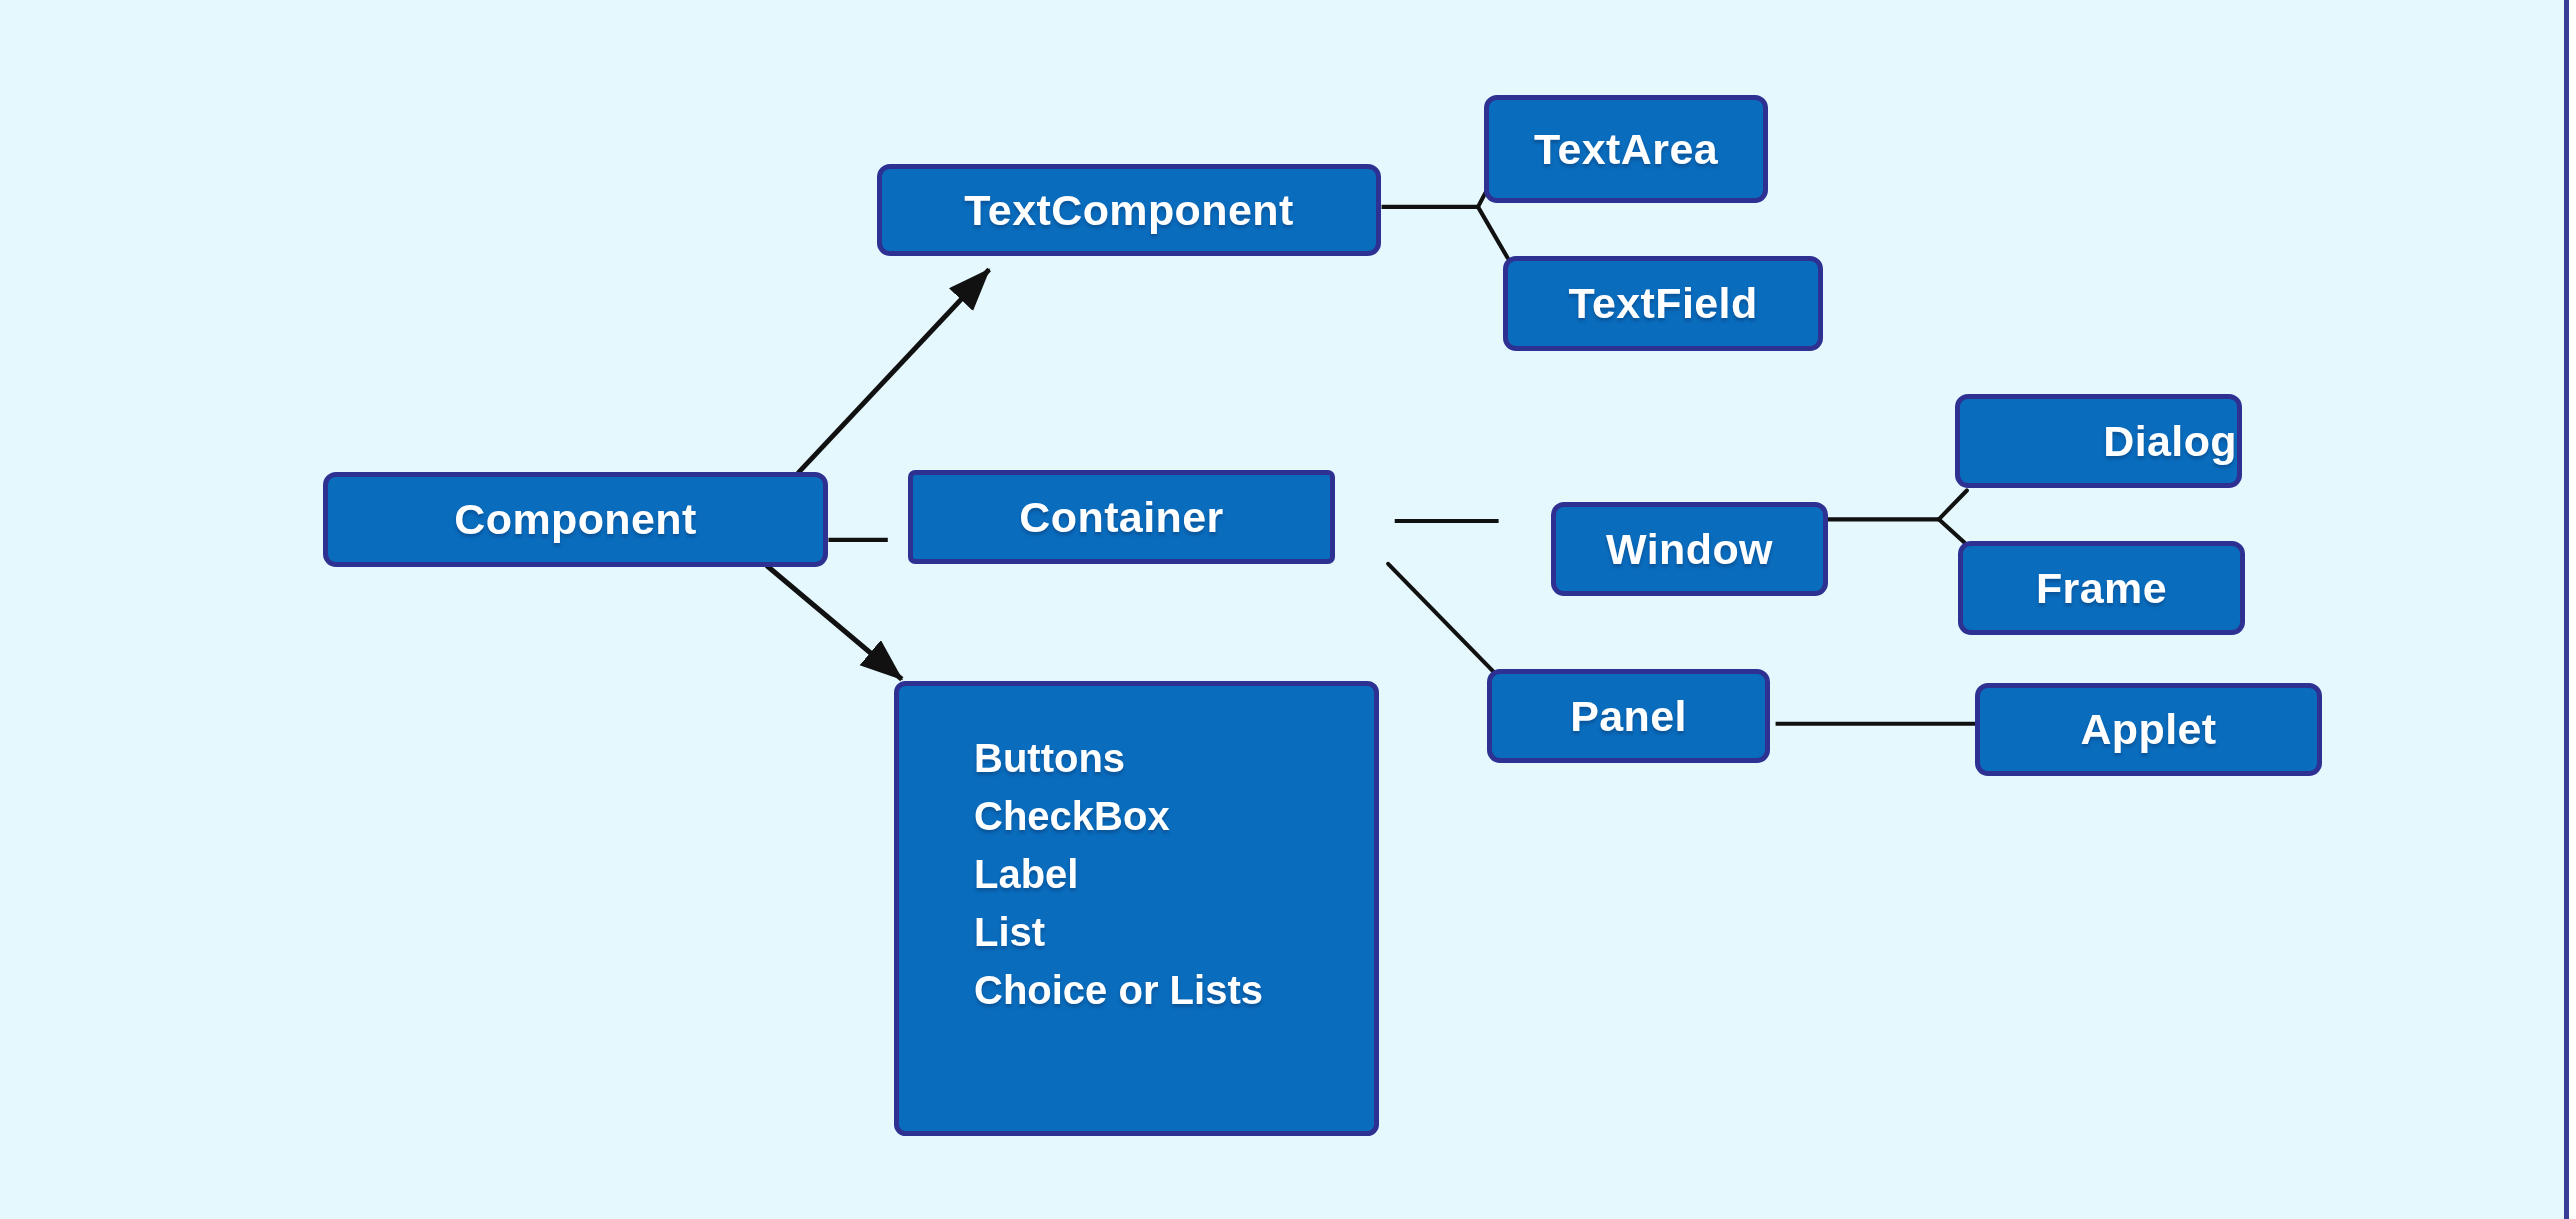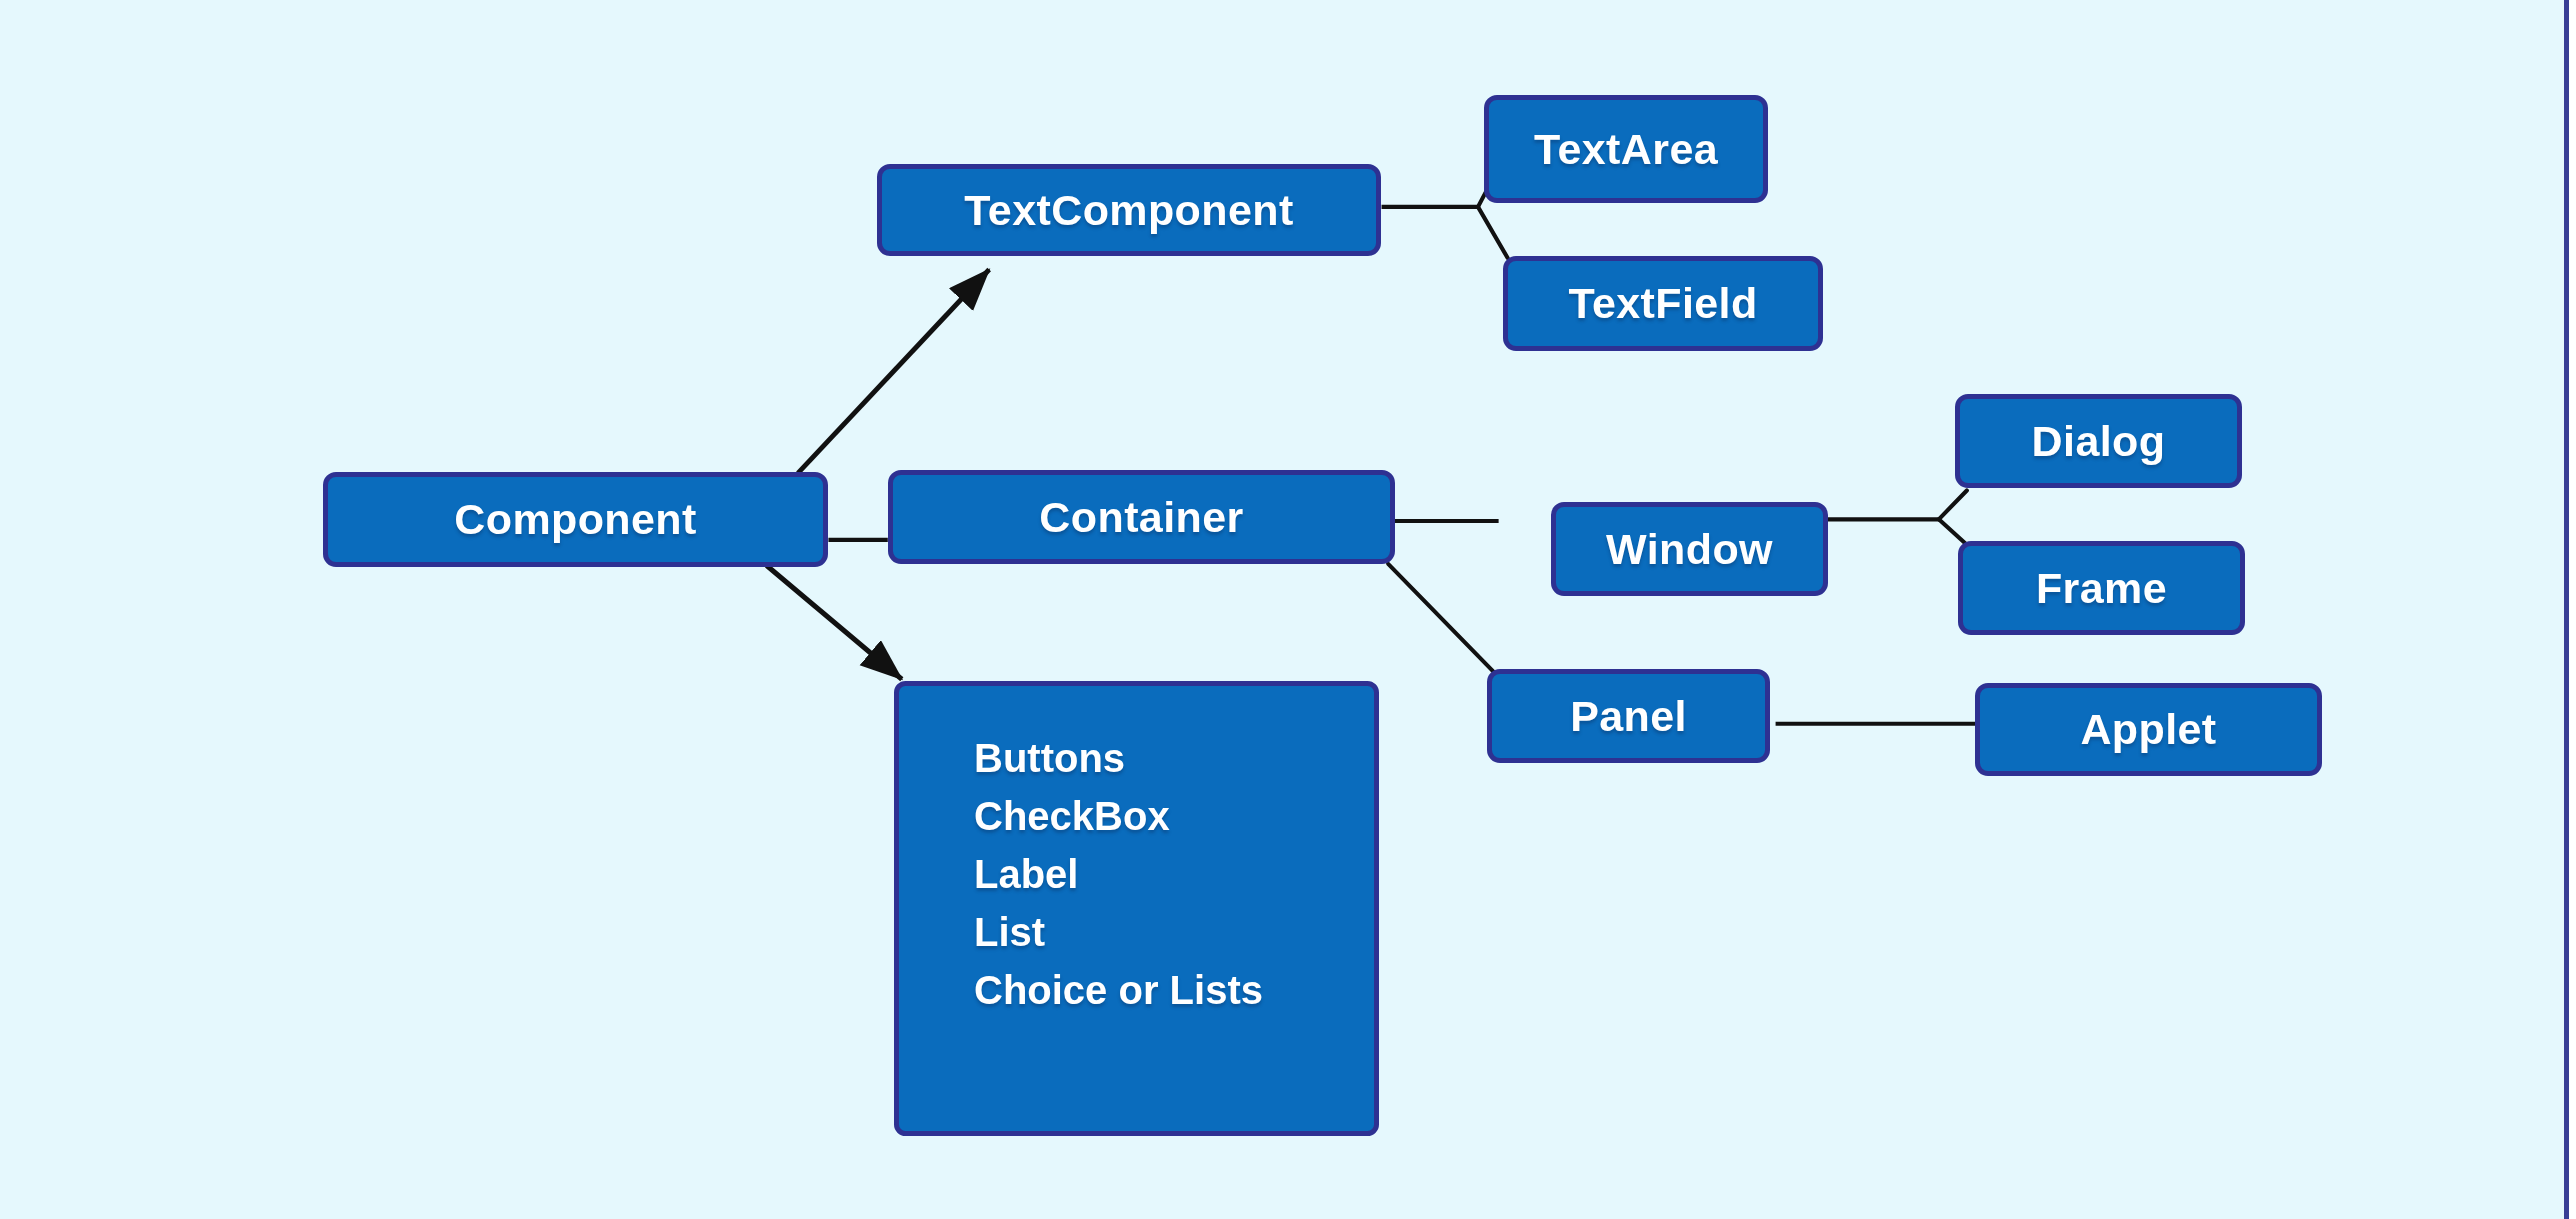--- a/index.html
+++ b/index.html
@@ -100,29 +100,29 @@
   </div>
 
   <div class="node" style="left:1484px; top:95px; width:284px; height:108px;">
     <span class="label">TextArea</span>
   </div>
 
   <div class="node" style="left:1503px; top:256px; width:320px; height:95px;">
     <span class="label">TextField</span>
   </div>
 
-  <div class="node" style="left:888px; top:470px; width:507px; height:94px;">
+  <div class="node" style="left:908px; top:470px; width:427px; height:94px;border-radius:7px;">
     <span class="label">Container</span>
   </div>
 
   <div class="node" style="left:1551px; top:472px; width:277px; height:94px;margin-top:30px;">
     <span class="label">Window</span>
   </div>
 
-  <div class="node" style="left:1955px; top:394px; width:287px; height:94px;">
+  <div class="node" style="left:1955px; top:394px; width:287px; height:94px;justify-content:flex-end;">
     <span class="label">Dialog</span>
   </div>
 
   <div class="node" style="left:1958px; top:541px; width:287px; height:94px;">
     <span class="label">Frame</span>
   </div>
 
   <div class="node" style="left:1487px; top:669px; width:283px; height:94px;">
     <span class="label">Panel</span>
   </div>

